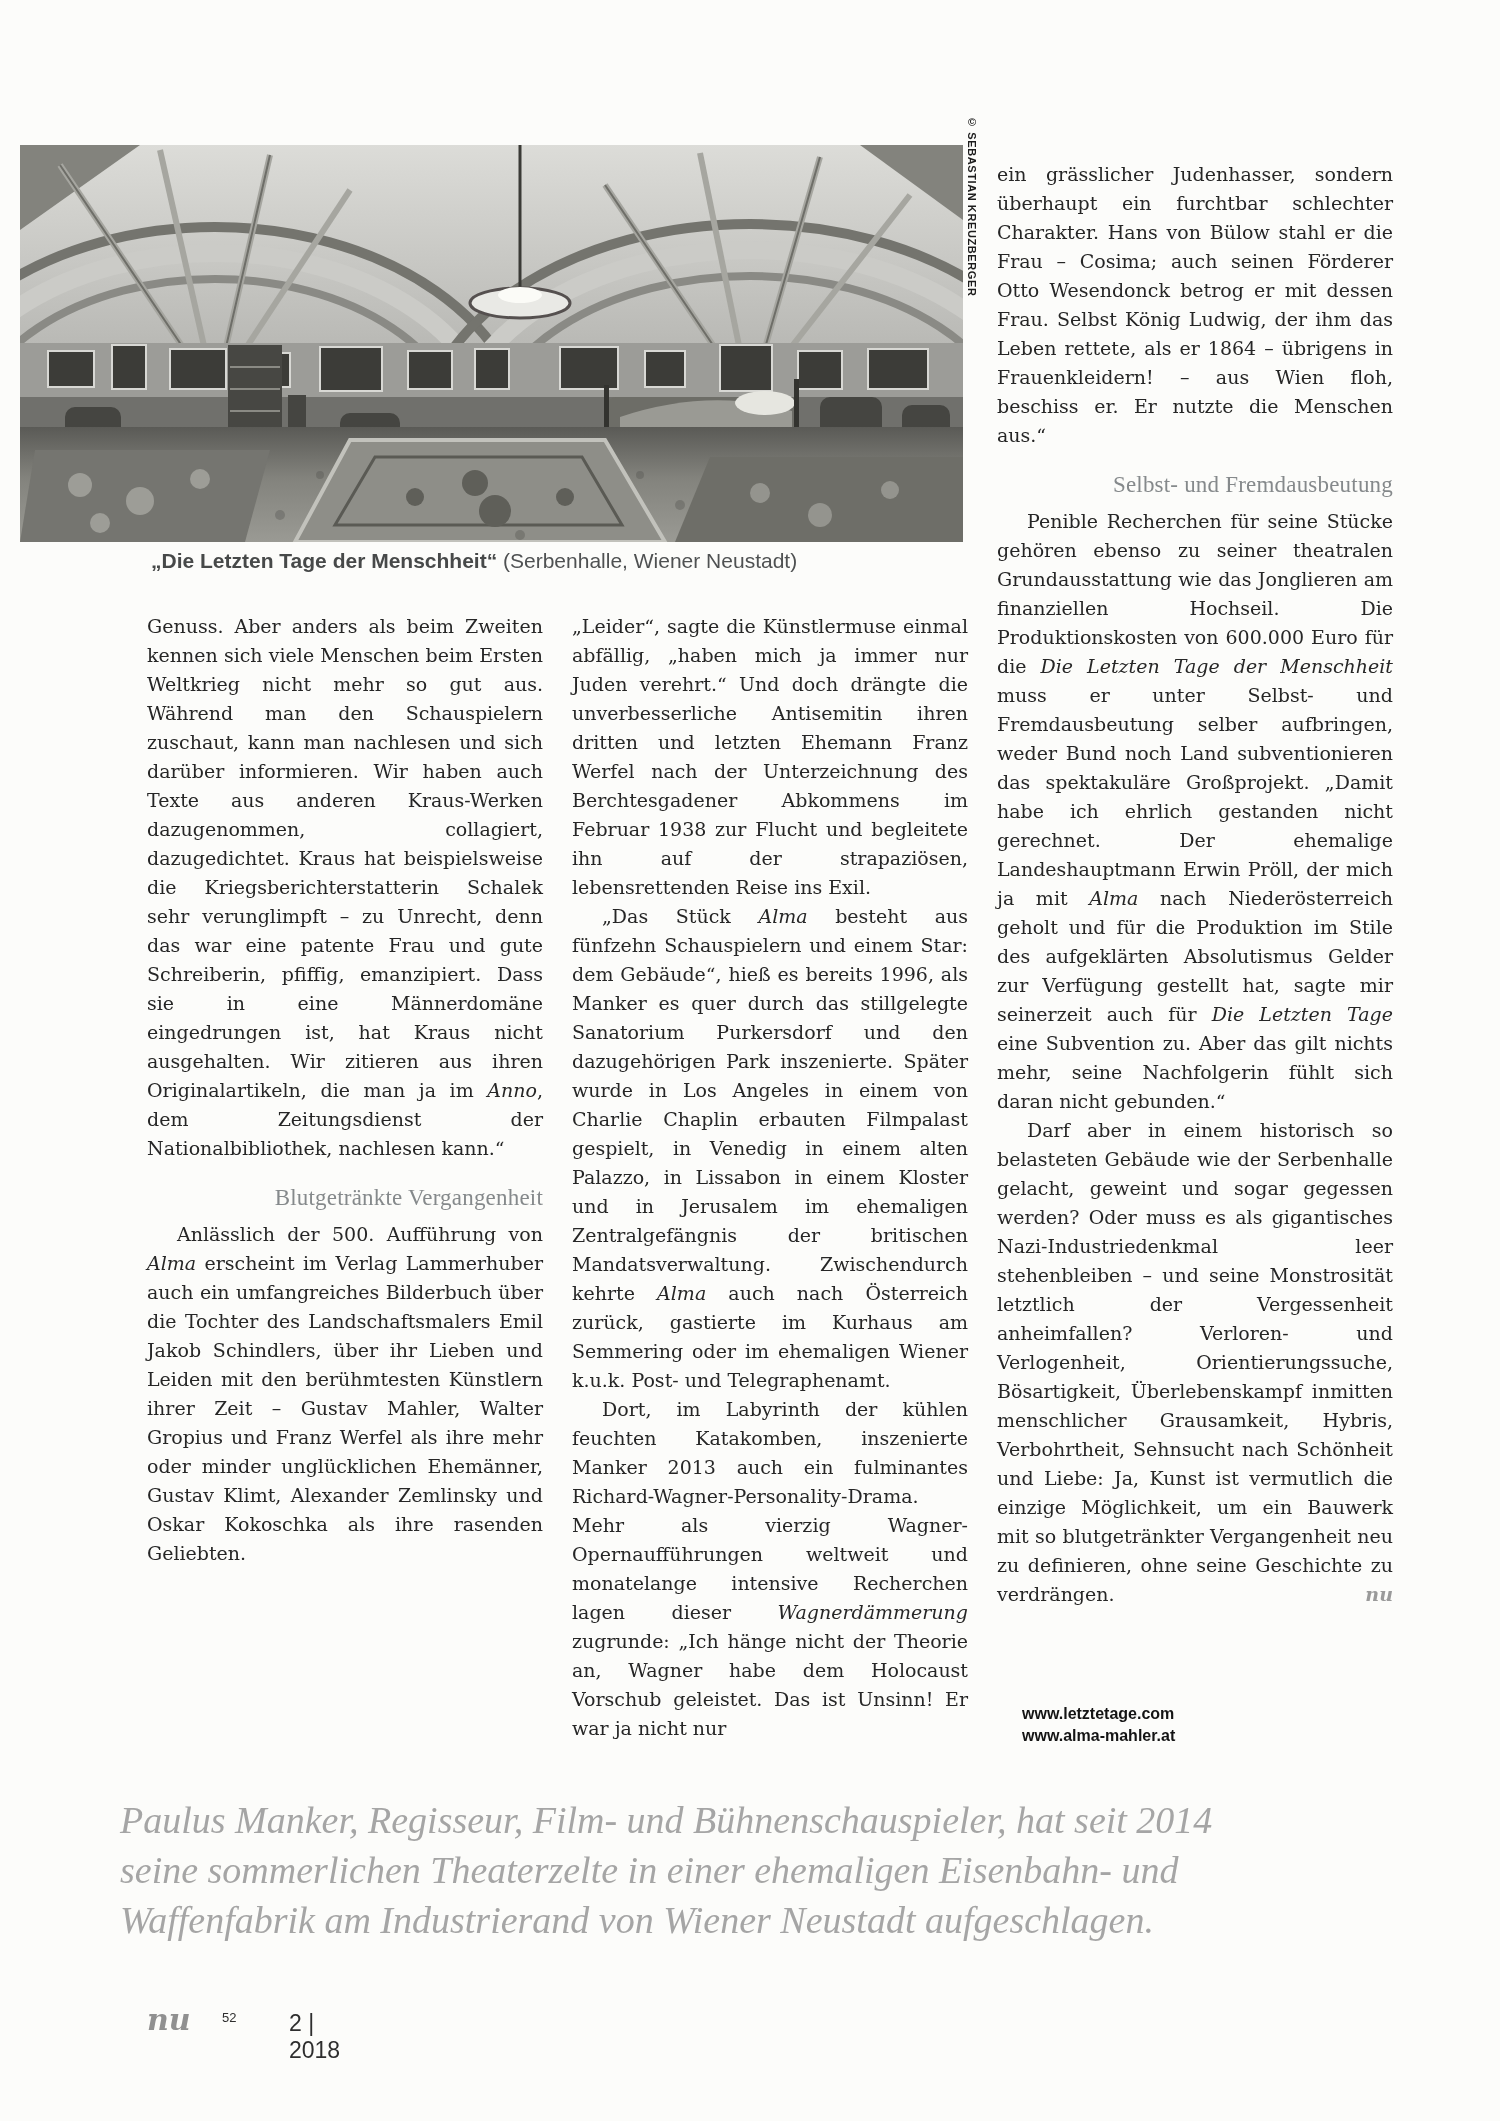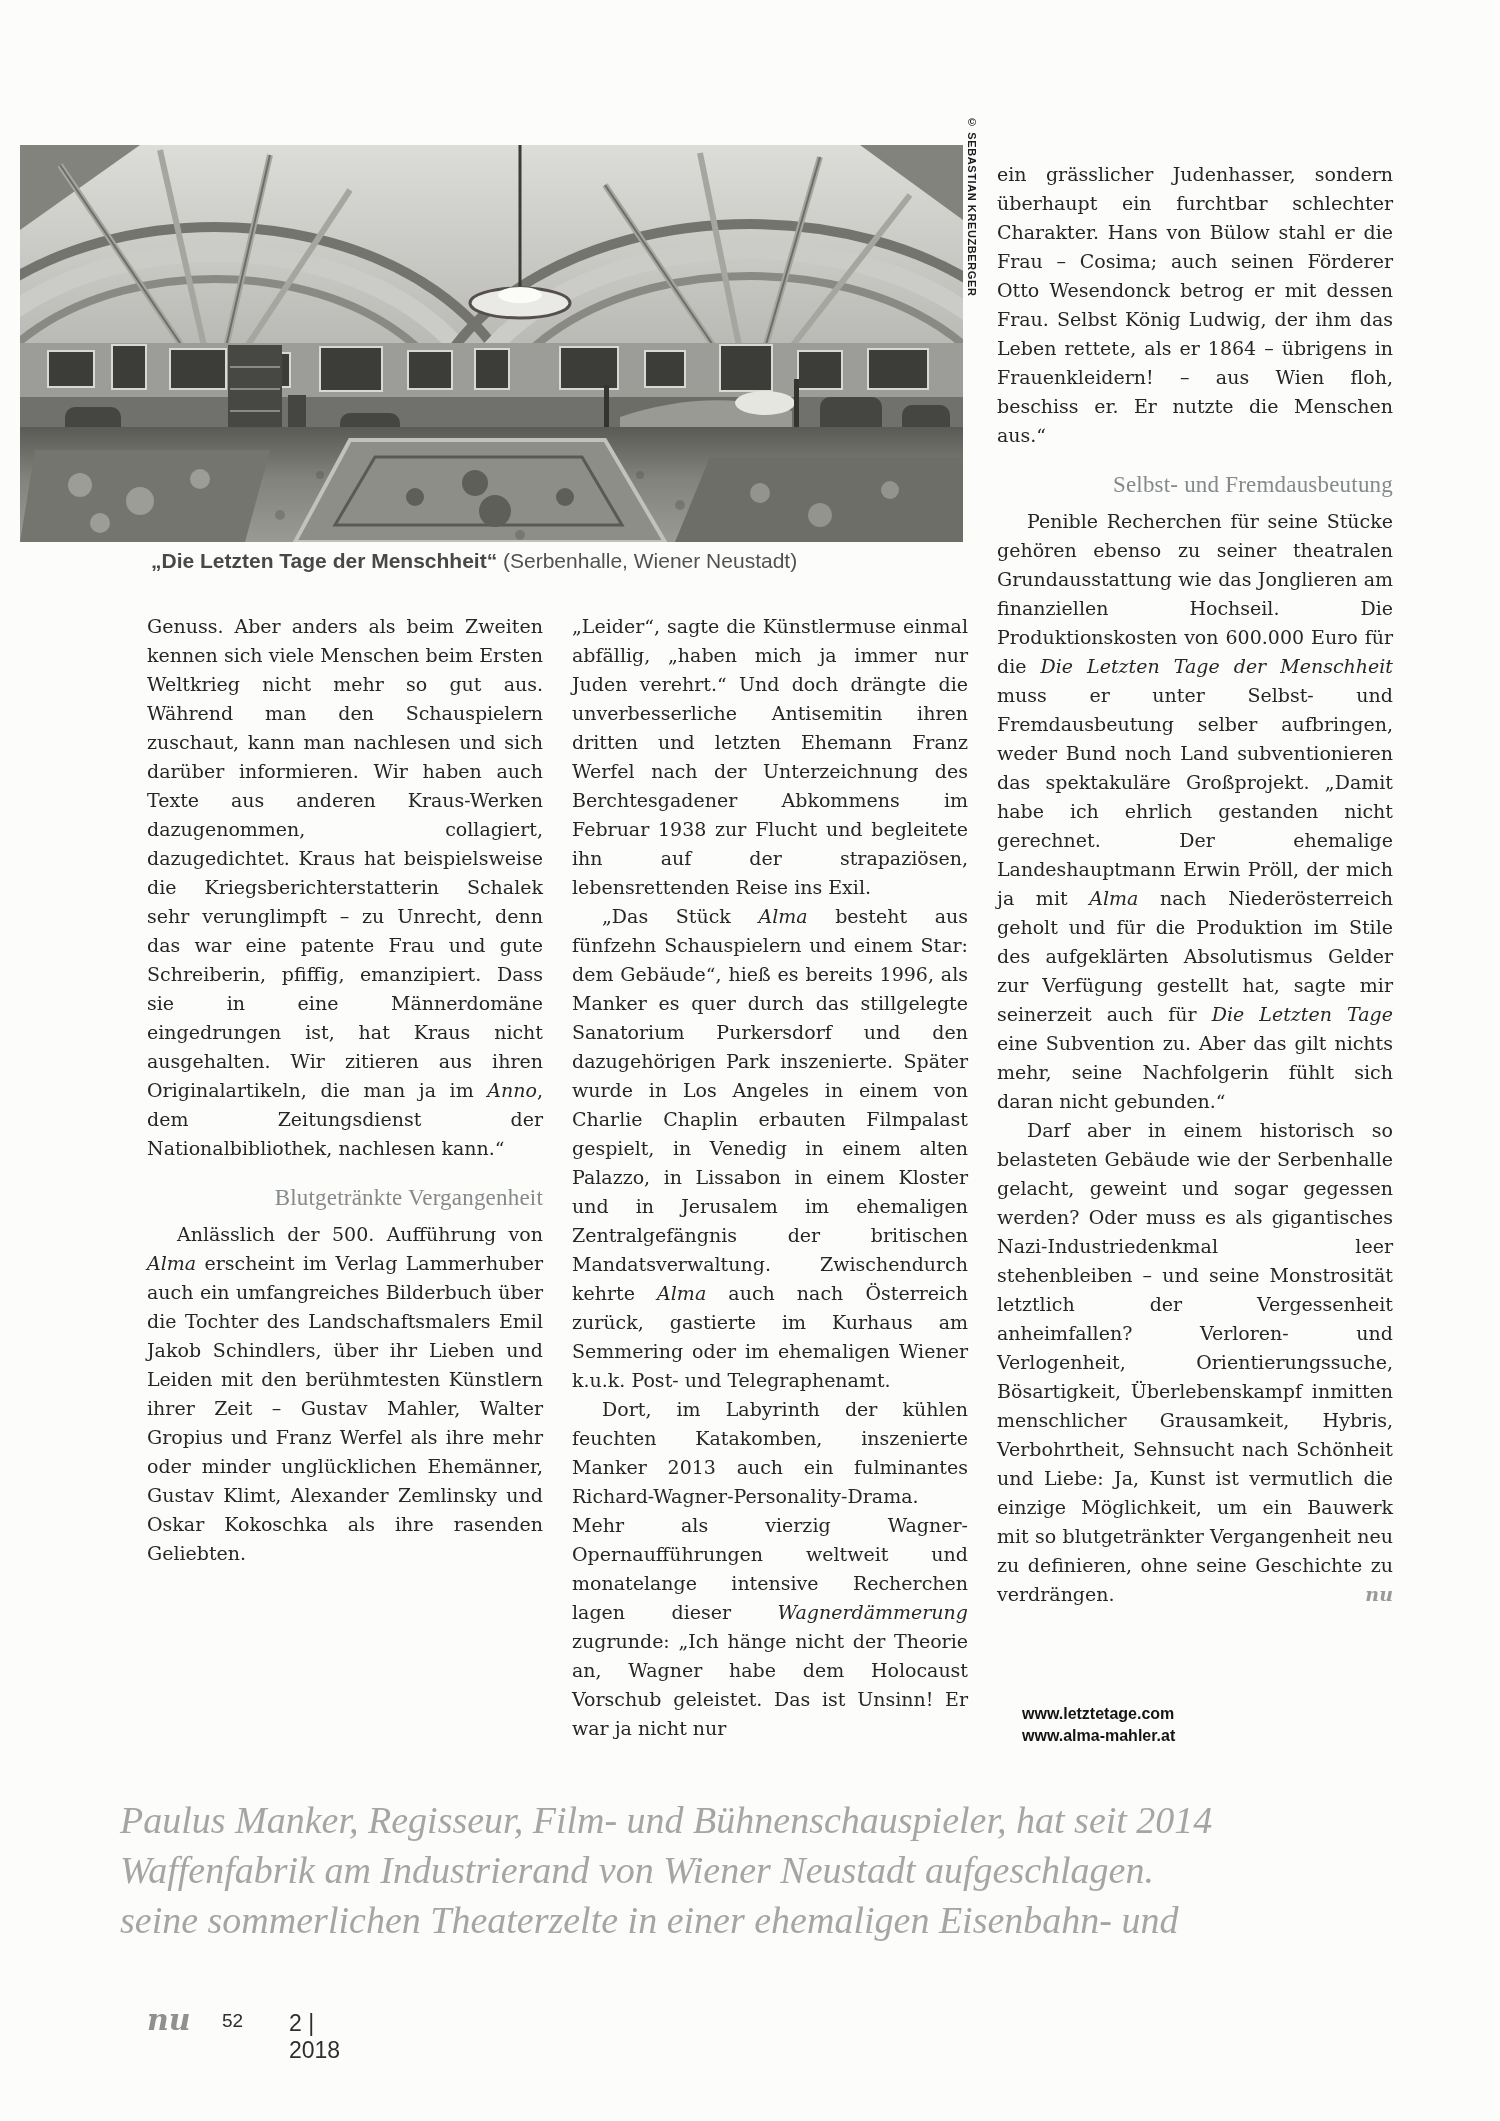--- a/index.html
+++ b/index.html
@@ -37,21 +37,21 @@
   .pullquote{position:absolute;left:120px;top:1795px;width:1360px;
              font-family:"Liberation Serif",serif;font-weight:400;color:#a5a5a5;
              font-size:38px;line-height:50px;}
   .pullquote div{white-space:nowrap;font-style:italic;}
 
   
   .footer{position:absolute;left:147px;top:2002px;height:40px;}
   .footer .logo{position:absolute;left:0;top:0;font-family:"DejaVu Serif",serif;
                 font-style:italic;font-weight:700;font-size:30px;color:#909090;}
   .footer .pagenum{position:absolute;left:75px;top:8px;font-family:"Liberation Sans",sans-serif;
-                font-size:19px;color:#2e2e2e;}
+                font-size:13px;color:#2e2e2e;}
   .footer .issue{position:absolute;left:142px;top:8px;font-family:"Liberation Sans",sans-serif;
                 font-size:23px;color:#2e2e2e;}
 </style>
 </head>
 <body>
 
 <div class="page">
 
   <div class="photo">
     <svg width="943" height="397" viewBox="0 0 943 397">
@@ -197,22 +197,22 @@
   <div class="links">
     <div class="bar"></div>
     <div class="urls">
       <div>www.letztetage.com</div>
       <div>www.alma-mahler.at</div>
     </div>
   </div>
 
   <div class="pullquote">
     <div>Paulus Manker, Regisseur, Film- und Bühnenschauspieler, hat seit 2014</div>
+    <div>seine sommerlichen Theaterzelte in einer ehemaligen Eisenbahn- und</div>
     <div>Waffenfabrik am Industrierand von Wiener Neustadt aufgeschlagen.</div>
-    <div>seine sommerlichen Theaterzelte in einer ehemaligen Eisenbahn- und</div>
   </div>
 
   <div class="footer">
     <span class="logo">nu</span>
     <span class="pagenum">52</span>
     <span class="issue">2 | 2018</span>
   </div>
 
 </div>
 

